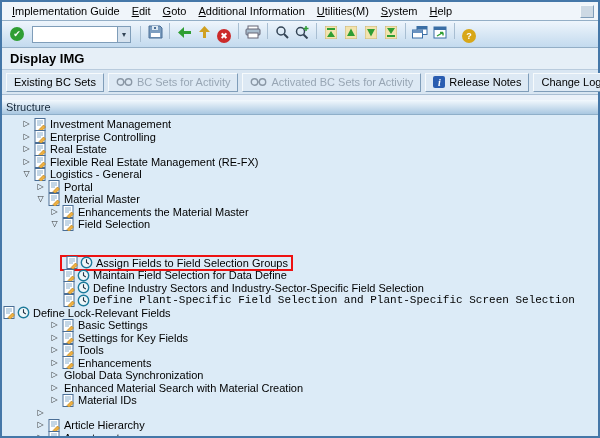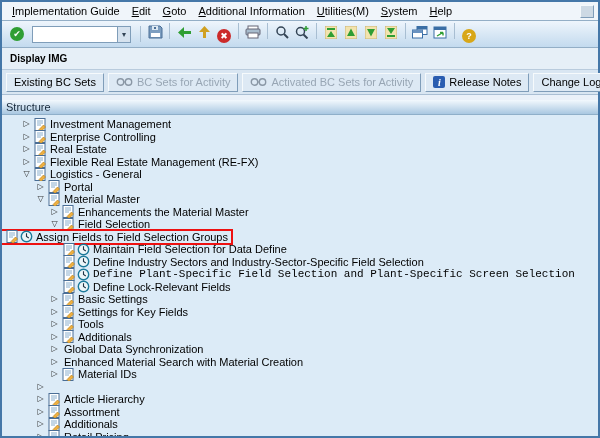--- a/index.html
+++ b/index.html
@@ -19,21 +19,21 @@
   .tbi{min-width:20px;height:20px;display:inline-flex;align-items:center;justify-content:center}
   .tb-sep{width:1px;height:16px;background:#a8bed2;margin:0 4px;display:inline-block}
   .circ{width:14px;height:14px;border-radius:50%;display:inline-flex;align-items:center;justify-content:center;font-size:9px;color:#fff;font-weight:bold}
   .circ.green{background:#2f9e33}.circ.red{background:#cc2a2a}.circ.gold{background:#d8a718}
   .cmd{display:inline-flex;align-items:center;margin:0 5px;border:1px solid #7f9db9;background:#fff;height:17px}
   .cmd input{border:none;outline:none;width:84px;height:15px;font-size:11px;padding:0 2px;font-family:inherit}
   .cmd-dd{width:13px;height:15px;background:#d6e2ee;border-left:1px solid #7f9db9;font-size:8px;display:inline-flex;align-items:center;justify-content:center;color:#345}
 
   
   .titlebar{height:22px;background:#e6eff7;display:flex;align-items:center;padding:0 8px;border-bottom:1px solid #b9cbdd;flex:none}
-  .page-title{font-size:10px;font-weight:bold}
+  .page-title{font-size:13px;font-weight:bold}
 
   
   .btnbar{height:25px;background:#d9e6f2;border-bottom:1px solid #aabfd4;display:flex;align-items:center;padding:0 4px;gap:4px;flex:none}
   .sap-btn{display:inline-flex;align-items:center;gap:4px;height:19px;padding:0 7px;background:#dde9f4;border:1px solid;border-color:#f6fafc #7f9db9 #7f9db9 #f6fafc;font-size:11px;color:#000;font-family:inherit;cursor:pointer;white-space:nowrap}
   .sap-btn.disabled{color:#98a6b4}
   .btn-ic{display:inline-flex;align-items:center;justify-content:center}
   .info-ic{width:12px;height:12px;background:#2a5db0;color:#fff;font-style:italic;font-weight:bold;font-size:10px;border-radius:2px;display:inline-flex;align-items:center;justify-content:center;font-family:"Liberation Serif",serif}
 
   .gapstrip{height:5px;background:#eaf1f9;flex:none}
   .structure-header{height:15px;background:linear-gradient(#f2f8fd,#a9c7e1);border-bottom:1px solid #8fafc9;display:flex;align-items:center;padding:0 4px;color:#16283a;flex:none}
@@ -318,21 +318,21 @@
               <rect x="1" y="0.5" width="10" height="12" fill="#fff" stroke="#4a6e96"></rect>
               <line x1="3" y1="3" x2="9" y2="3" stroke="#89aecd"></line>
               <line x1="3" y1="5" x2="9" y2="5" stroke="#89aecd"></line>
               <line x1="3" y1="7" x2="7" y2="7" stroke="#89aecd"></line>
               <path d="M5 11.5 L9.5 7 L11.5 9 L7 13.5 Z" fill="#f0b040" stroke="#b07a10" stroke-width="0.6"></path>
             </svg>
           </span>
           <span class="tree-lbl">Field Selection</span>
         </span>
       </div>
-      <div class="tree-row" style="">
+      <div class="tree-row" style="padding-left: 60px; margin-top: 26px;">
         <span class="row-content hl">
           <span class="tree-ic">
             <svg width="13" height="13" viewBox="0 0 13 13">
               <rect x="1" y="0.5" width="10" height="12" fill="#fff" stroke="#4a6e96"></rect>
               <line x1="3" y1="3" x2="9" y2="3" stroke="#89aecd"></line>
               <line x1="3" y1="5" x2="9" y2="5" stroke="#89aecd"></line>
               <line x1="3" y1="7" x2="7" y2="7" stroke="#89aecd"></line>
               <path d="M5 11.5 L9.5 7 L11.5 9 L7 13.5 Z" fill="#f0b040" stroke="#b07a10" stroke-width="0.6"></path>
             </svg>
           </span>
@@ -398,21 +398,21 @@
           </span>
           <span class="tree-ic">
             <svg width="13" height="13" viewBox="0 0 13 13">
               <circle cx="6.5" cy="6.5" r="5.2" fill="#eef6f9" stroke="#1d7a9a" stroke-width="1.4"></circle>
               <path d="M6.5 3.2 V6.5 L8.8 8" stroke="#234" stroke-width="1.1" fill="none"></path>
             </svg>
           </span>
           <span class="tree-lbl">Define Plant-Specific Field Selection and Plant-Specific Screen Selection</span>
         </span>
       </div>
-      <div class="tree-row" style="padding-left: 60px; text-align: center;">
+      <div class="tree-row" style=" text-align: center;">
         <span class="row-content">
           <span class="tree-ic">
             <svg width="13" height="13" viewBox="0 0 13 13">
               <rect x="1" y="0.5" width="10" height="12" fill="#fff" stroke="#4a6e96"></rect>
               <line x1="3" y1="3" x2="9" y2="3" stroke="#89aecd"></line>
               <line x1="3" y1="5" x2="9" y2="5" stroke="#89aecd"></line>
               <line x1="3" y1="7" x2="7" y2="7" stroke="#89aecd"></line>
               <path d="M5 11.5 L9.5 7 L11.5 9 L7 13.5 Z" fill="#f0b040" stroke="#b07a10" stroke-width="0.6"></path>
             </svg>
           </span>
@@ -475,98 +475,98 @@
         <span class="row-content">
           <span class="tree-ic">
             <svg width="13" height="13" viewBox="0 0 13 13">
               <rect x="1" y="0.5" width="10" height="12" fill="#fff" stroke="#4a6e96"></rect>
               <line x1="3" y1="3" x2="9" y2="3" stroke="#89aecd"></line>
               <line x1="3" y1="5" x2="9" y2="5" stroke="#89aecd"></line>
               <line x1="3" y1="7" x2="7" y2="7" stroke="#89aecd"></line>
               <path d="M5 11.5 L9.5 7 L11.5 9 L7 13.5 Z" fill="#f0b040" stroke="#b07a10" stroke-width="0.6"></path>
             </svg>
           </span>
+          <span class="tree-lbl">Enhancements</span>
+        </span>
+      </div>
+      <div class="tree-row" style="padding-left: 46px;">
+        <span class="exp">▷</span>
+        <span class="row-content">
+          <span class="tree-lbl">Global Data Synchronization</span>
+        </span>
+      </div>
+      <div class="tree-row" style="padding-left: 46px;">
+        <span class="exp">▷</span>
+        <span class="row-content">
+          <span class="tree-lbl">Enhanced Material Search with Material Creation</span>
+        </span>
+      </div>
+      <div class="tree-row" style="padding-left: 46px;">
+        <span class="exp">▷</span>
+        <span class="row-content">
+          <span class="tree-ic">
+            <svg width="13" height="13" viewBox="0 0 13 13">
+              <rect x="1" y="0.5" width="10" height="12" fill="#fff" stroke="#4a6e96"></rect>
+              <line x1="3" y1="3" x2="9" y2="3" stroke="#89aecd"></line>
+              <line x1="3" y1="5" x2="9" y2="5" stroke="#89aecd"></line>
+              <line x1="3" y1="7" x2="7" y2="7" stroke="#89aecd"></line>
+              <path d="M5 11.5 L9.5 7 L11.5 9 L7 13.5 Z" fill="#f0b040" stroke="#b07a10" stroke-width="0.6"></path>
+            </svg>
+          </span>
+          <span class="tree-lbl">Material IDs</span>
+        </span>
+      </div>
+      <div class="tree-row" style="padding-left: 32px;">
+        <span class="exp">▷</span>
+      </div>
+      <div class="tree-row" style="padding-left: 32px;">
+        <span class="exp">▷</span>
+        <span class="row-content">
+          <span class="tree-ic">
+            <svg width="13" height="13" viewBox="0 0 13 13">
+              <rect x="1" y="0.5" width="10" height="12" fill="#fff" stroke="#4a6e96"></rect>
+              <line x1="3" y1="3" x2="9" y2="3" stroke="#89aecd"></line>
+              <line x1="3" y1="5" x2="9" y2="5" stroke="#89aecd"></line>
+              <line x1="3" y1="7" x2="7" y2="7" stroke="#89aecd"></line>
+              <path d="M5 11.5 L9.5 7 L11.5 9 L7 13.5 Z" fill="#f0b040" stroke="#b07a10" stroke-width="0.6"></path>
+            </svg>
+          </span>
+          <span class="tree-lbl">Article Hierarchy</span>
+        </span>
+      </div>
+      <div class="tree-row" style="padding-left: 32px;">
+        <span class="exp">▷</span>
+        <span class="row-content">
+          <span class="tree-ic">
+            <svg width="13" height="13" viewBox="0 0 13 13">
+              <rect x="1" y="0.5" width="10" height="12" fill="#fff" stroke="#4a6e96"></rect>
+              <line x1="3" y1="3" x2="9" y2="3" stroke="#89aecd"></line>
+              <line x1="3" y1="5" x2="9" y2="5" stroke="#89aecd"></line>
+              <line x1="3" y1="7" x2="7" y2="7" stroke="#89aecd"></line>
+              <path d="M5 11.5 L9.5 7 L11.5 9 L7 13.5 Z" fill="#f0b040" stroke="#b07a10" stroke-width="0.6"></path>
+            </svg>
+          </span>
+          <span class="tree-lbl">Assortment</span>
+        </span>
+      </div>
+      <div class="tree-row" style="padding-left: 32px;">
+        <span class="exp">▷</span>
+        <span class="row-content">
+          <span class="tree-ic">
+            <svg width="13" height="13" viewBox="0 0 13 13">
+              <rect x="1" y="0.5" width="10" height="12" fill="#fff" stroke="#4a6e96"></rect>
+              <line x1="3" y1="3" x2="9" y2="3" stroke="#89aecd"></line>
+              <line x1="3" y1="5" x2="9" y2="5" stroke="#89aecd"></line>
+              <line x1="3" y1="7" x2="7" y2="7" stroke="#89aecd"></line>
+              <path d="M5 11.5 L9.5 7 L11.5 9 L7 13.5 Z" fill="#f0b040" stroke="#b07a10" stroke-width="0.6"></path>
+            </svg>
+          </span>
           <span class="tree-lbl">Additionals</span>
         </span>
       </div>
-      <div class="tree-row" style="padding-left: 46px;">
-        <span class="exp">▷</span>
-        <span class="row-content">
-          <span class="tree-lbl">Global Data Synchronization</span>
-        </span>
-      </div>
-      <div class="tree-row" style="padding-left: 46px;">
-        <span class="exp">▷</span>
-        <span class="row-content">
-          <span class="tree-lbl">Enhanced Material Search with Material Creation</span>
-        </span>
-      </div>
-      <div class="tree-row" style="padding-left: 46px;">
-        <span class="exp">▷</span>
-        <span class="row-content">
-          <span class="tree-ic">
-            <svg width="13" height="13" viewBox="0 0 13 13">
-              <rect x="1" y="0.5" width="10" height="12" fill="#fff" stroke="#4a6e96"></rect>
-              <line x1="3" y1="3" x2="9" y2="3" stroke="#89aecd"></line>
-              <line x1="3" y1="5" x2="9" y2="5" stroke="#89aecd"></line>
-              <line x1="3" y1="7" x2="7" y2="7" stroke="#89aecd"></line>
-              <path d="M5 11.5 L9.5 7 L11.5 9 L7 13.5 Z" fill="#f0b040" stroke="#b07a10" stroke-width="0.6"></path>
-            </svg>
-          </span>
-          <span class="tree-lbl">Material IDs</span>
-        </span>
-      </div>
-      <div class="tree-row" style="padding-left: 32px;">
-        <span class="exp">▷</span>
-      </div>
-      <div class="tree-row" style="padding-left: 32px;">
-        <span class="exp">▷</span>
-        <span class="row-content">
-          <span class="tree-ic">
-            <svg width="13" height="13" viewBox="0 0 13 13">
-              <rect x="1" y="0.5" width="10" height="12" fill="#fff" stroke="#4a6e96"></rect>
-              <line x1="3" y1="3" x2="9" y2="3" stroke="#89aecd"></line>
-              <line x1="3" y1="5" x2="9" y2="5" stroke="#89aecd"></line>
-              <line x1="3" y1="7" x2="7" y2="7" stroke="#89aecd"></line>
-              <path d="M5 11.5 L9.5 7 L11.5 9 L7 13.5 Z" fill="#f0b040" stroke="#b07a10" stroke-width="0.6"></path>
-            </svg>
-          </span>
-          <span class="tree-lbl">Article Hierarchy</span>
-        </span>
-      </div>
-      <div class="tree-row" style="padding-left: 32px;">
-        <span class="exp">▷</span>
-        <span class="row-content">
-          <span class="tree-ic">
-            <svg width="13" height="13" viewBox="0 0 13 13">
-              <rect x="1" y="0.5" width="10" height="12" fill="#fff" stroke="#4a6e96"></rect>
-              <line x1="3" y1="3" x2="9" y2="3" stroke="#89aecd"></line>
-              <line x1="3" y1="5" x2="9" y2="5" stroke="#89aecd"></line>
-              <line x1="3" y1="7" x2="7" y2="7" stroke="#89aecd"></line>
-              <path d="M5 11.5 L9.5 7 L11.5 9 L7 13.5 Z" fill="#f0b040" stroke="#b07a10" stroke-width="0.6"></path>
-            </svg>
-          </span>
-          <span class="tree-lbl">Assortment</span>
-        </span>
-      </div>
-      <div class="tree-row" style="padding-left: 32px;">
-        <span class="exp">▷</span>
-        <span class="row-content">
-          <span class="tree-ic">
-            <svg width="13" height="13" viewBox="0 0 13 13">
-              <rect x="1" y="0.5" width="10" height="12" fill="#fff" stroke="#4a6e96"></rect>
-              <line x1="3" y1="3" x2="9" y2="3" stroke="#89aecd"></line>
-              <line x1="3" y1="5" x2="9" y2="5" stroke="#89aecd"></line>
-              <line x1="3" y1="7" x2="7" y2="7" stroke="#89aecd"></line>
-              <path d="M5 11.5 L9.5 7 L11.5 9 L7 13.5 Z" fill="#f0b040" stroke="#b07a10" stroke-width="0.6"></path>
-            </svg>
-          </span>
-          <span class="tree-lbl">Additionals</span>
-        </span>
-      </div>
       <div class="tree-row" style="padding-left: 32px;">
         <span class="exp">▷</span>
         <span class="row-content">
           <span class="tree-ic">
             <svg width="13" height="13" viewBox="0 0 13 13">
               <rect x="1" y="0.5" width="10" height="12" fill="#fff" stroke="#4a6e96"></rect>
               <line x1="3" y1="3" x2="9" y2="3" stroke="#89aecd"></line>
               <line x1="3" y1="5" x2="9" y2="5" stroke="#89aecd"></line>
               <line x1="3" y1="7" x2="7" y2="7" stroke="#89aecd"></line>
               <path d="M5 11.5 L9.5 7 L11.5 9 L7 13.5 Z" fill="#f0b040" stroke="#b07a10" stroke-width="0.6"></path>

